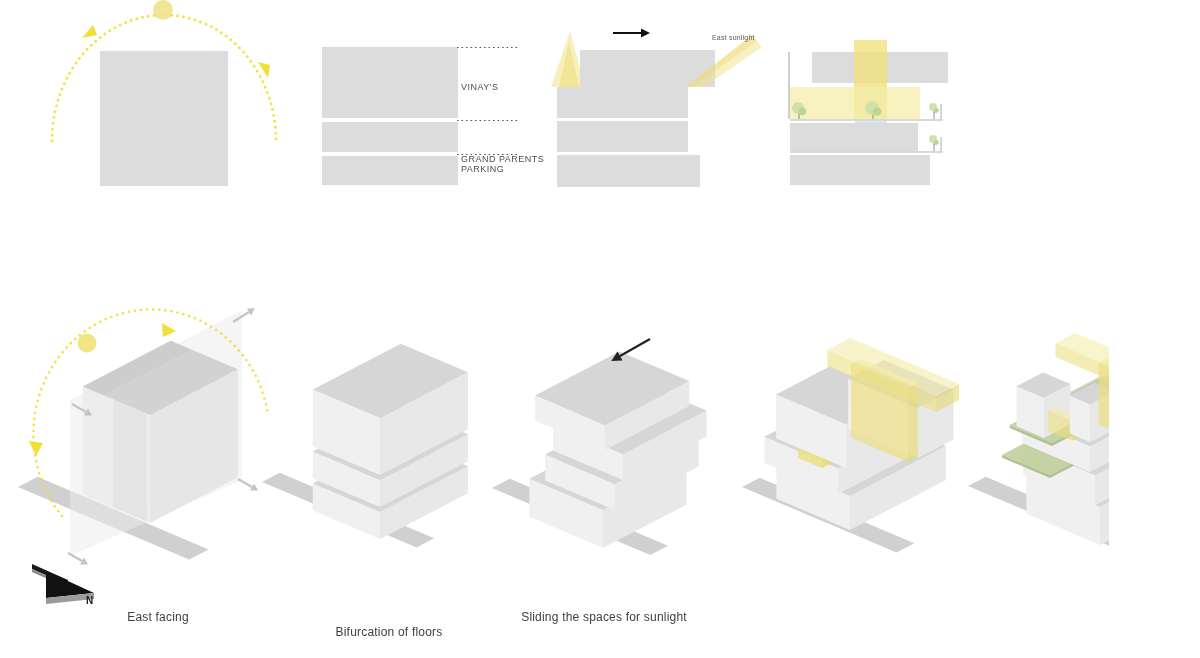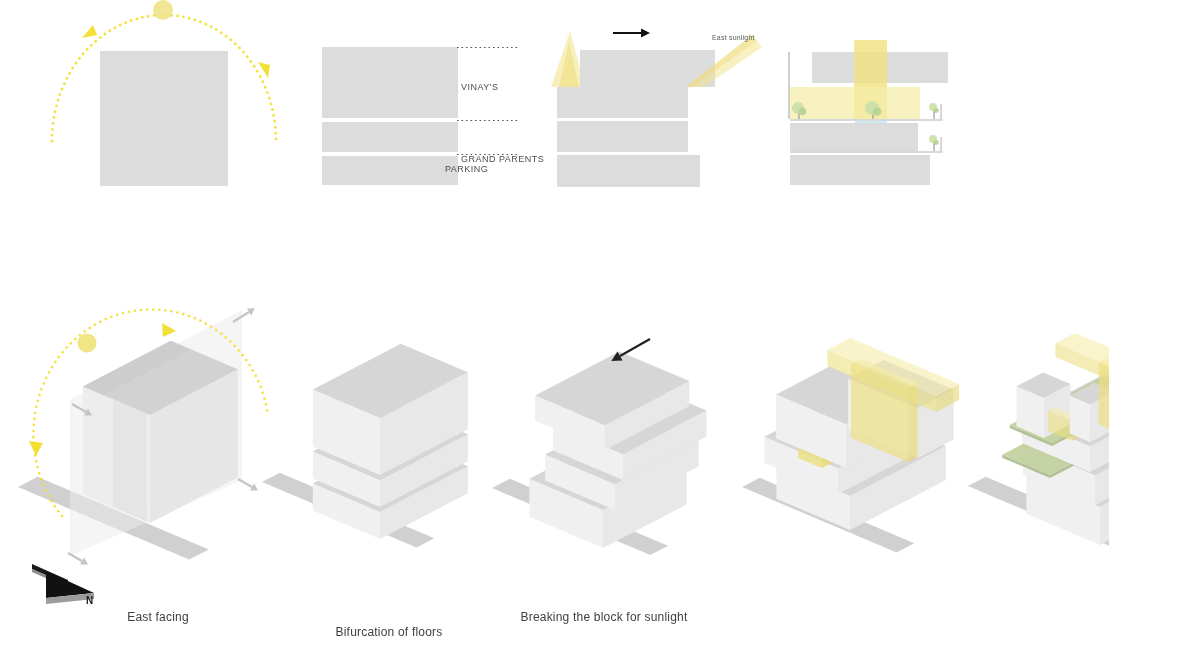--- a/index.html
+++ b/index.html
@@ -185,21 +185,21 @@
         <polygon points="1140.0,442.0 1148.9,437.4 1148.9,375.4 1140.0,380.0" fill="#e6d977" fill-opacity="0.7"></polygon>
         <polygon points="1140.0,380.0 1148.9,375.4 1107.5,357.8 1098.6,362.4" fill="#f3ecaa" fill-opacity="0.7"></polygon>
         <polygon points="1152.0,398.0 1055.4,357.1 1055.4,343.1 1152.0,384.0" fill="#ece084" fill-opacity="0.6"></polygon>
         <polygon points="1152.0,398.0 1171.5,387.8 1171.5,373.8 1152.0,384.0" fill="#e6d977" fill-opacity="0.6"></polygon>
         <polygon points="1152.0,384.0 1171.5,373.8 1074.9,332.9 1055.4,343.1" fill="#f3ecaa" fill-opacity="0.6"></polygon>
       </g>
   </svg>
 
   <div class="lbl stack-lbl" style="left:461px;top:82px;">VINAY'S</div>
   <div class="lbl stack-lbl" style="left:461px;top:130px;margin-top:24px;">GRAND PARENTS</div>
-  <div class="lbl stack-lbl" style="left:445px;top:164px;">PARKING</div>
+  <div class="lbl stack-lbl" style="left:461px;top:164px;">PARKING</div>
 
   <div class="lbl tiny-lbl" style="left:712px;top:34px;">East sunlight</div>
   <div class="lbl north-lbl" style="left:86px;top:595px;">N</div>
 
   <div class="lbl cap" style="left:158px;top:611px;">East facing</div>
   <div class="lbl cap" style="left:389px;top:626px;">Bifurcation of floors</div>
-  <div class="lbl cap" style="left:604px;top:611px;">Breaking the block for sunlight</div>
+  <div class="lbl cap" style="left:604px;top:611px;">Sliding the spaces for sunlight</div>
 </div>
 
 </body></html>

